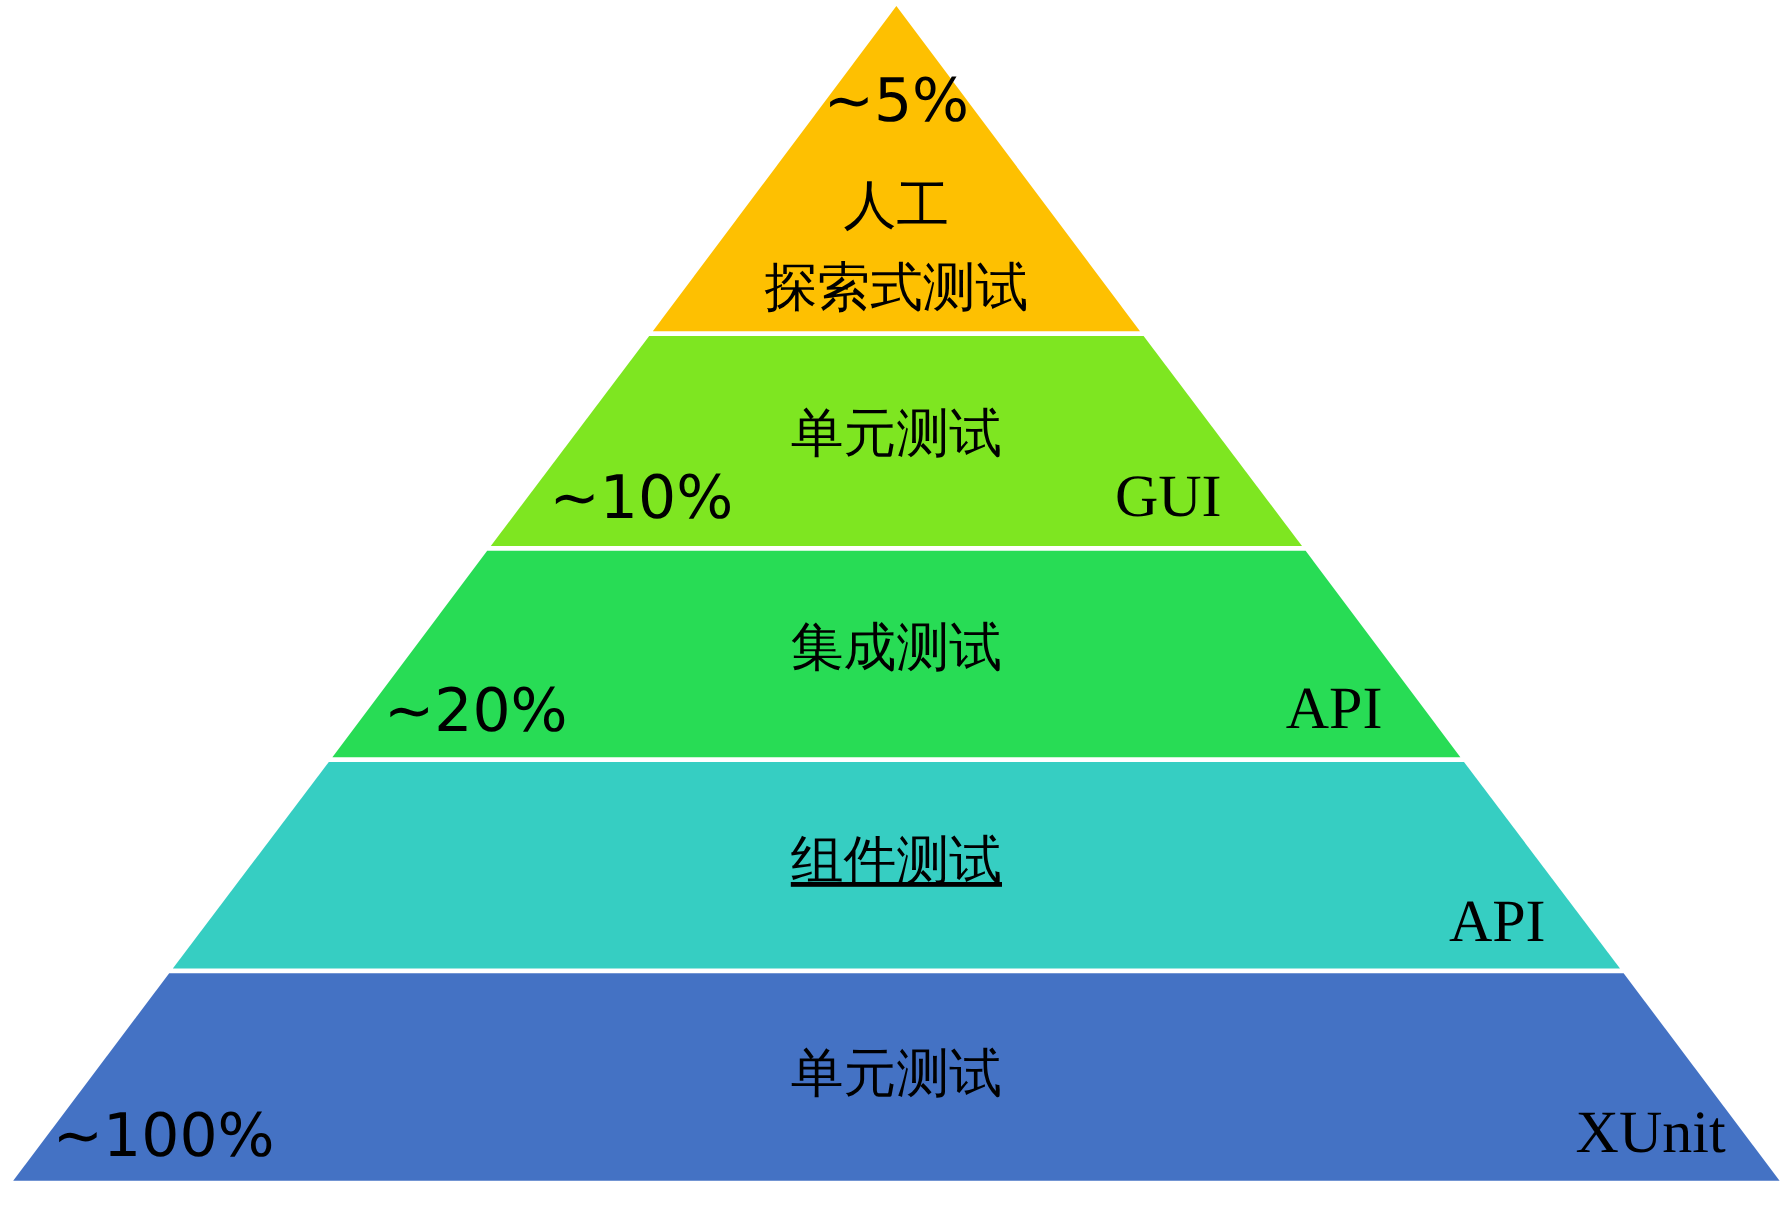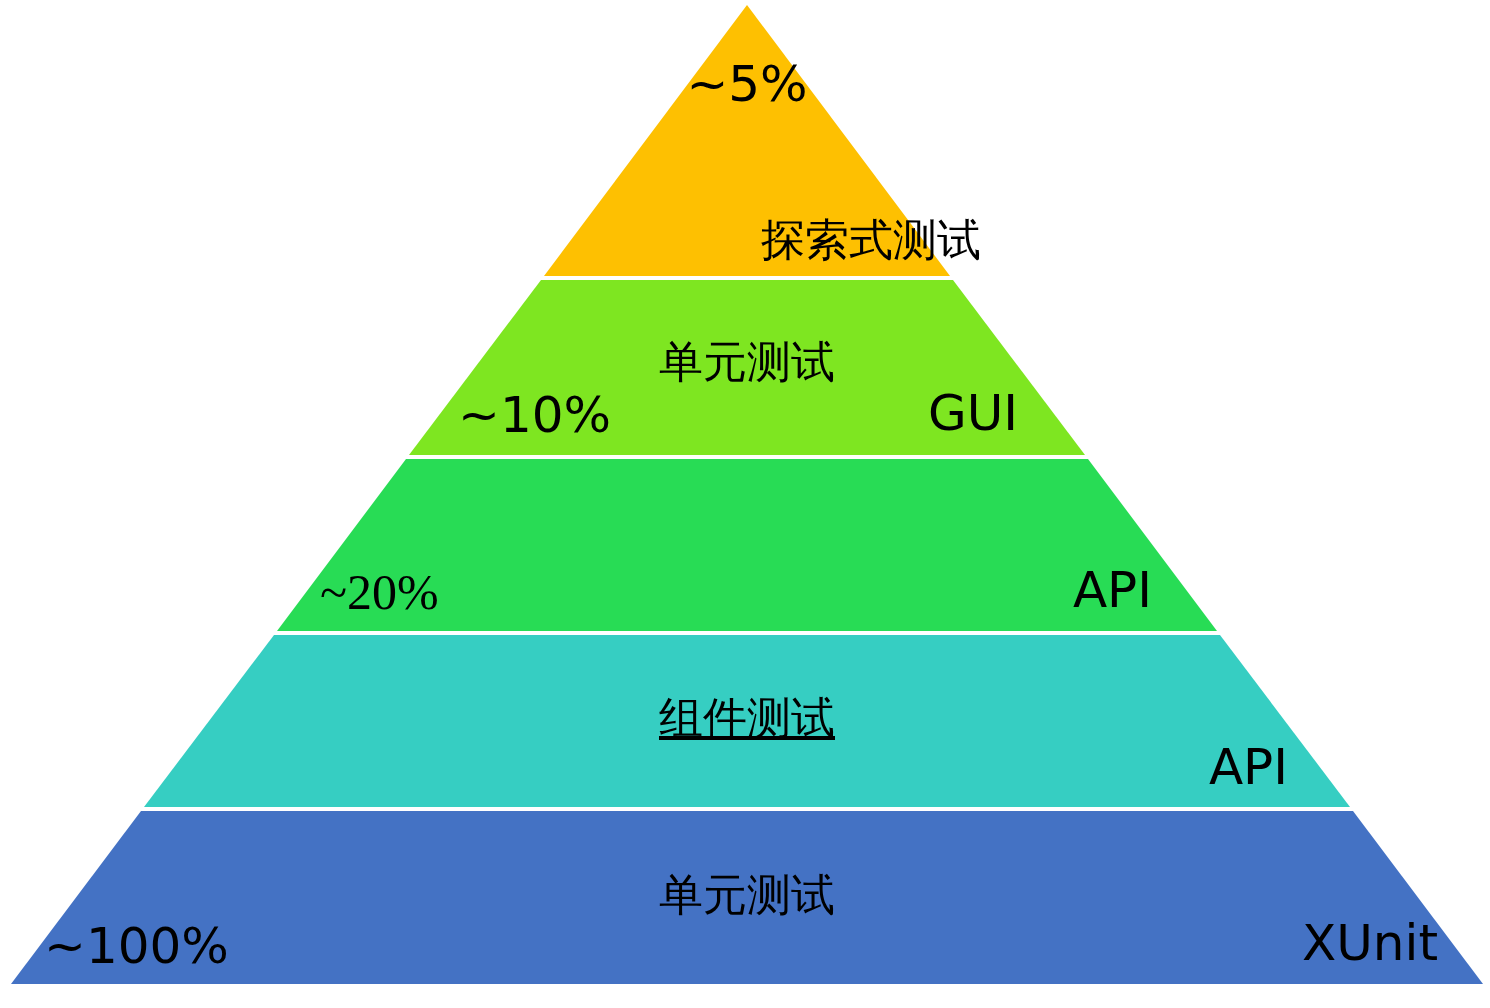--- a/index.html
+++ b/index.html
@@ -36,43 +36,46 @@
   .lbl.latin {
     font-size: 50px;
     text-align: center;
   }
   .lbl.center {
     width: 500px;
     text-align: center;
   }
   .lbl.right {
     text-align: center;
+    font-family: Liberation Serif, serif;
   }
 </style>
 </head>
 <body>
 
 <div class="stage">
 
   <svg viewBox="0 0 1490 1008" aria-hidden="true">
     <polygon points="747,5 950,276 544,276" fill="#FEC001"></polygon>
     <polygon points="541,280 953,280 1085,455 409,455" fill="#7EE621"></polygon>
     <polygon points="406,459 1088,459 1217,631 277,631" fill="#28DC55"></polygon>
     <polygon points="274,635 1220,635 1350,807 144,807" fill="#36CEC2"></polygon>
     <polygon points="141,811 1353,811 1483,984 11,984" fill="#4472C4"></polygon>
   </svg>
 
   <div class="lbl latin center" style="left:497px; top:54px;">~5%</div>
-  <div class="lbl cjk center" style="left:481px; top:214px;text-align:right;">探索式测试</div>
+  <div class="lbl cjk center" style="left:497px; top:146px;">人工</div>
+  <div class="lbl cjk center" style="left:497px; top:214px;">探索式测试</div>
 
   <div class="lbl cjk center" style="left:497px; top:336px;">单元测试</div>
   <div class="lbl latin" style="left:458px; top:385px;">~10%</div>
   <div class="lbl latin right" style="right:472px; top:383px;">GUI</div>
 
-  <div class="lbl latin" style="left:320px; top:562px;font-family:Liberation Serif, serif;">~20%</div>
+  <div class="lbl cjk center" style="left:497px; top:514px;">集成测试</div>
+  <div class="lbl latin" style="left:320px; top:562px;">~20%</div>
   <div class="lbl latin right" style="right:338px; top:560px;">API</div>
 
   <div class="lbl cjk center" style="left:497px; top:692px;text-decoration:underline;">组件测试</div>
   <div class="lbl latin right" style="right:202px; top:737px;">API</div>
 
   <div class="lbl cjk center" style="left:497px; top:872px;font-family:Liberation Mono, monospace;">单元测试</div>
   <div class="lbl latin" style="left:44px; top:916px;">~100%</div>
   <div class="lbl latin right" style="right:52px; top:913px;">XUnit</div>
 
 </div>

